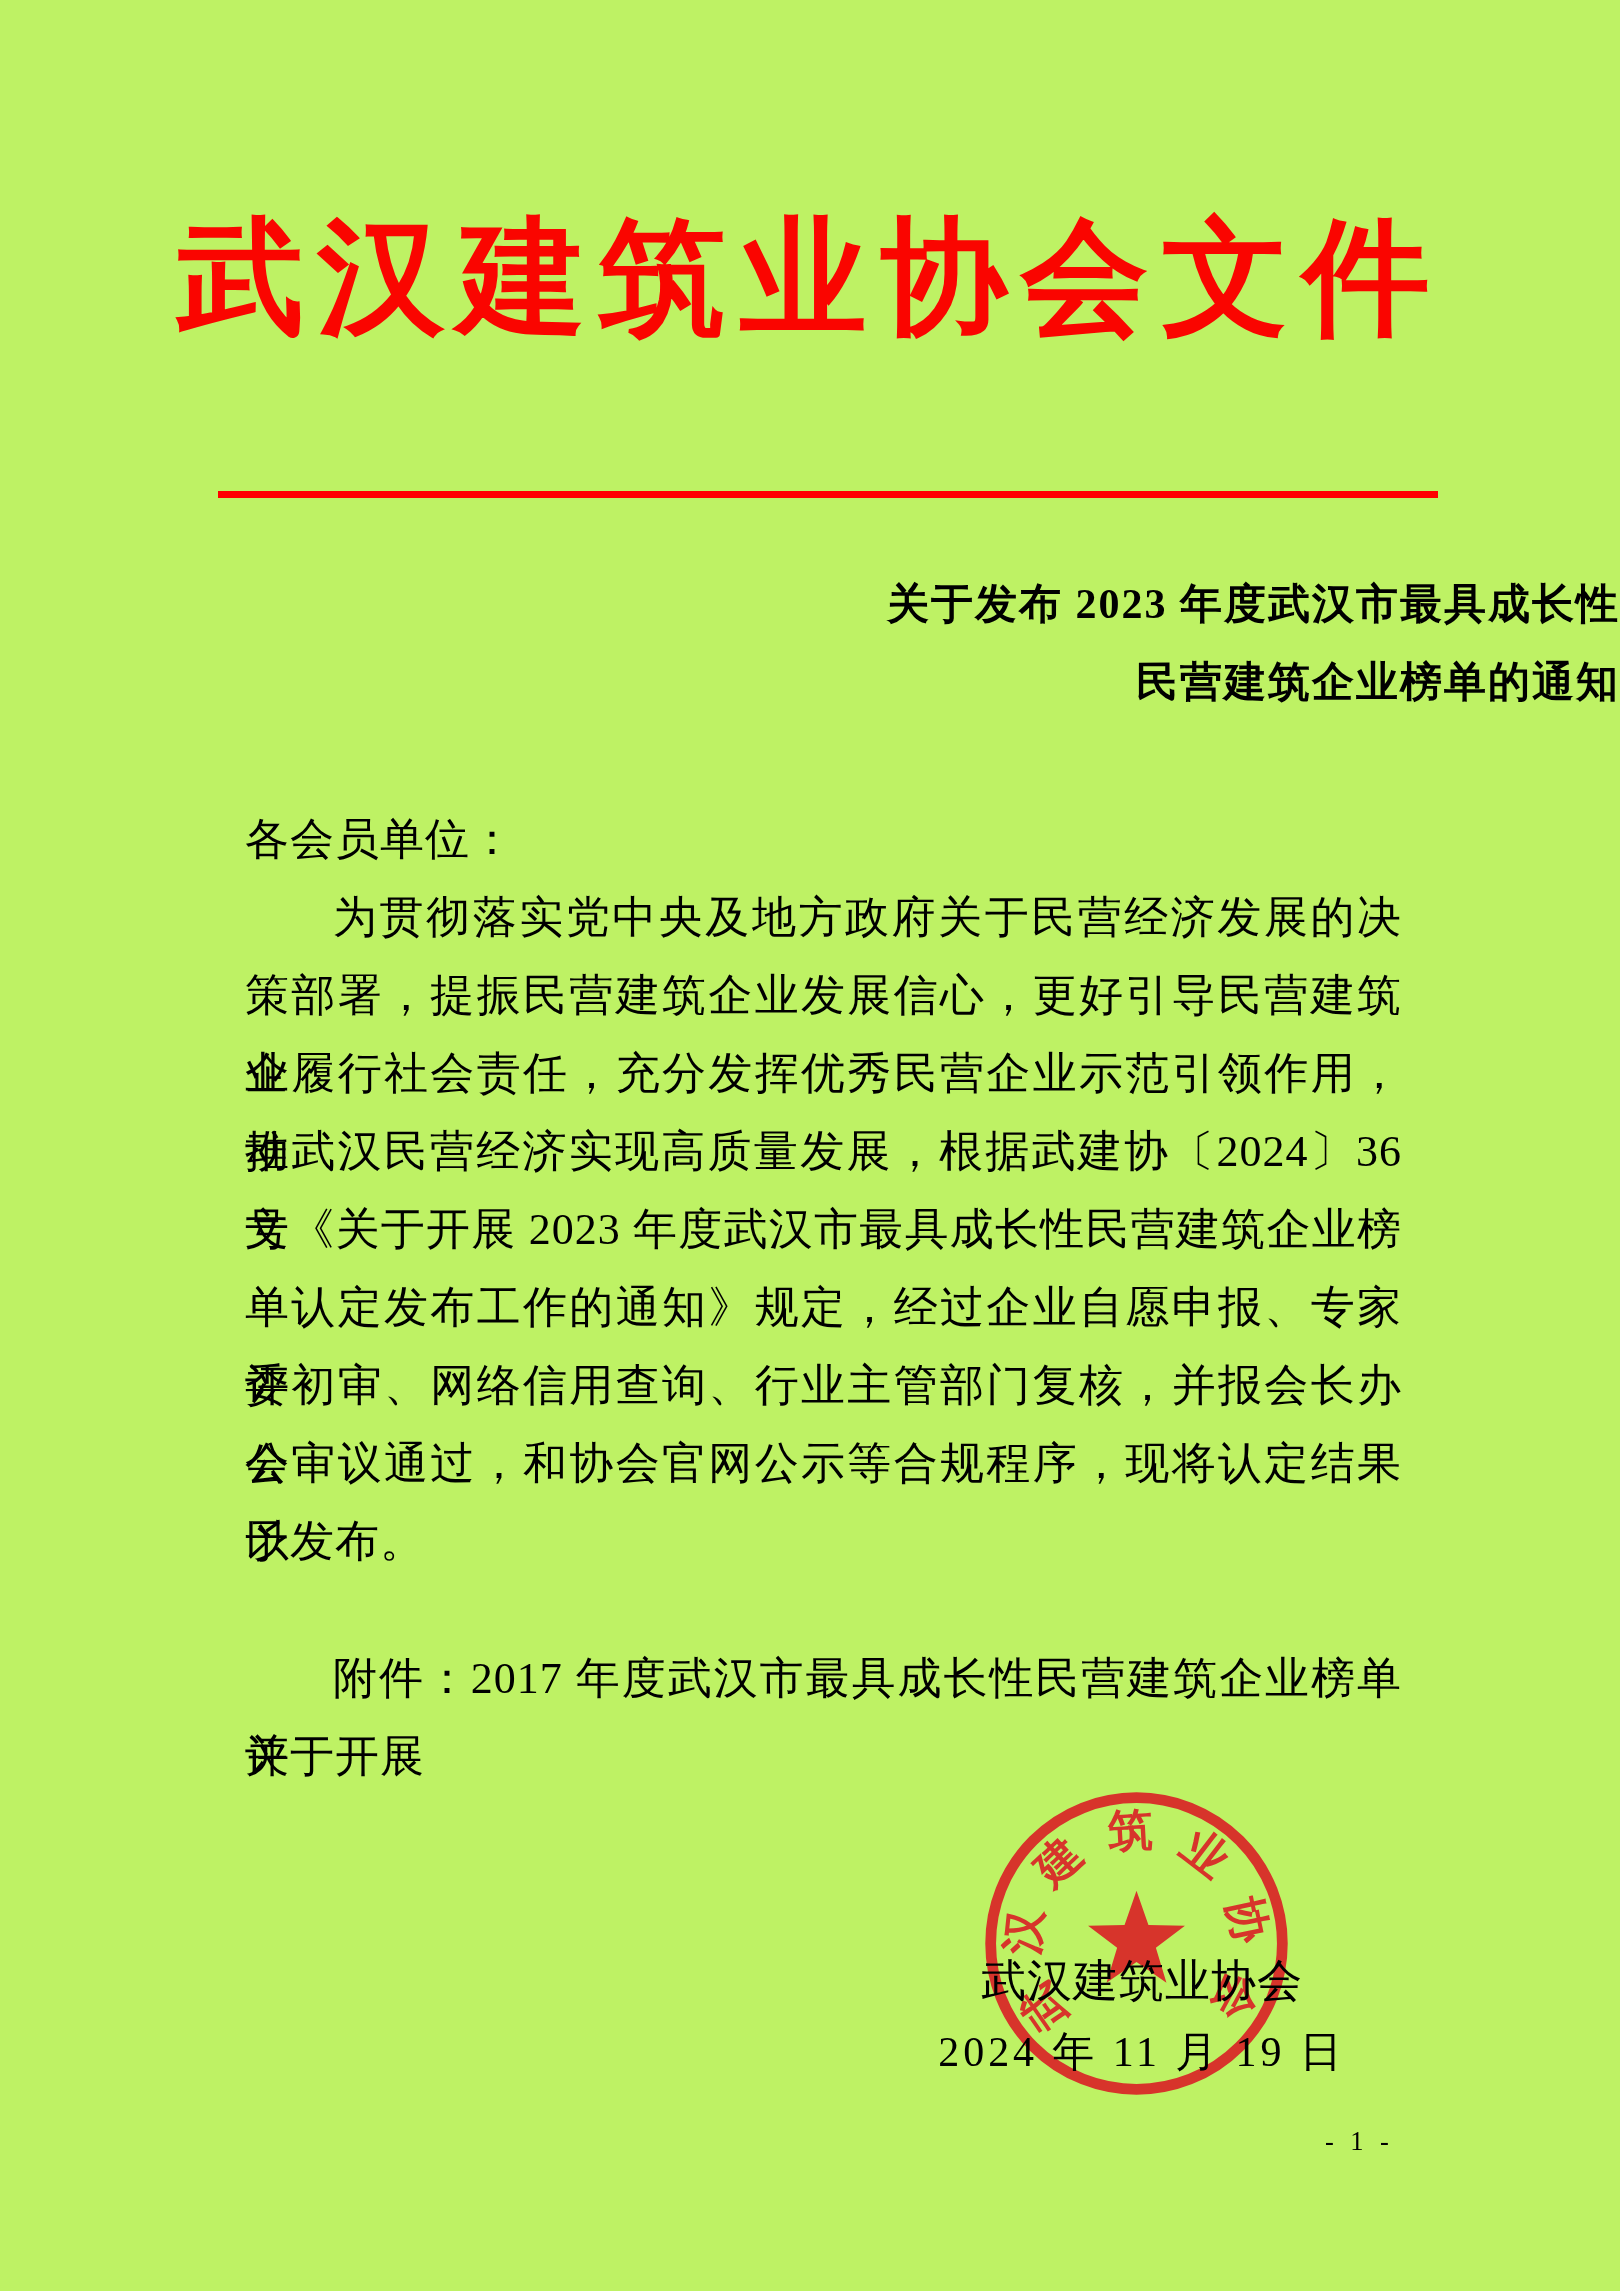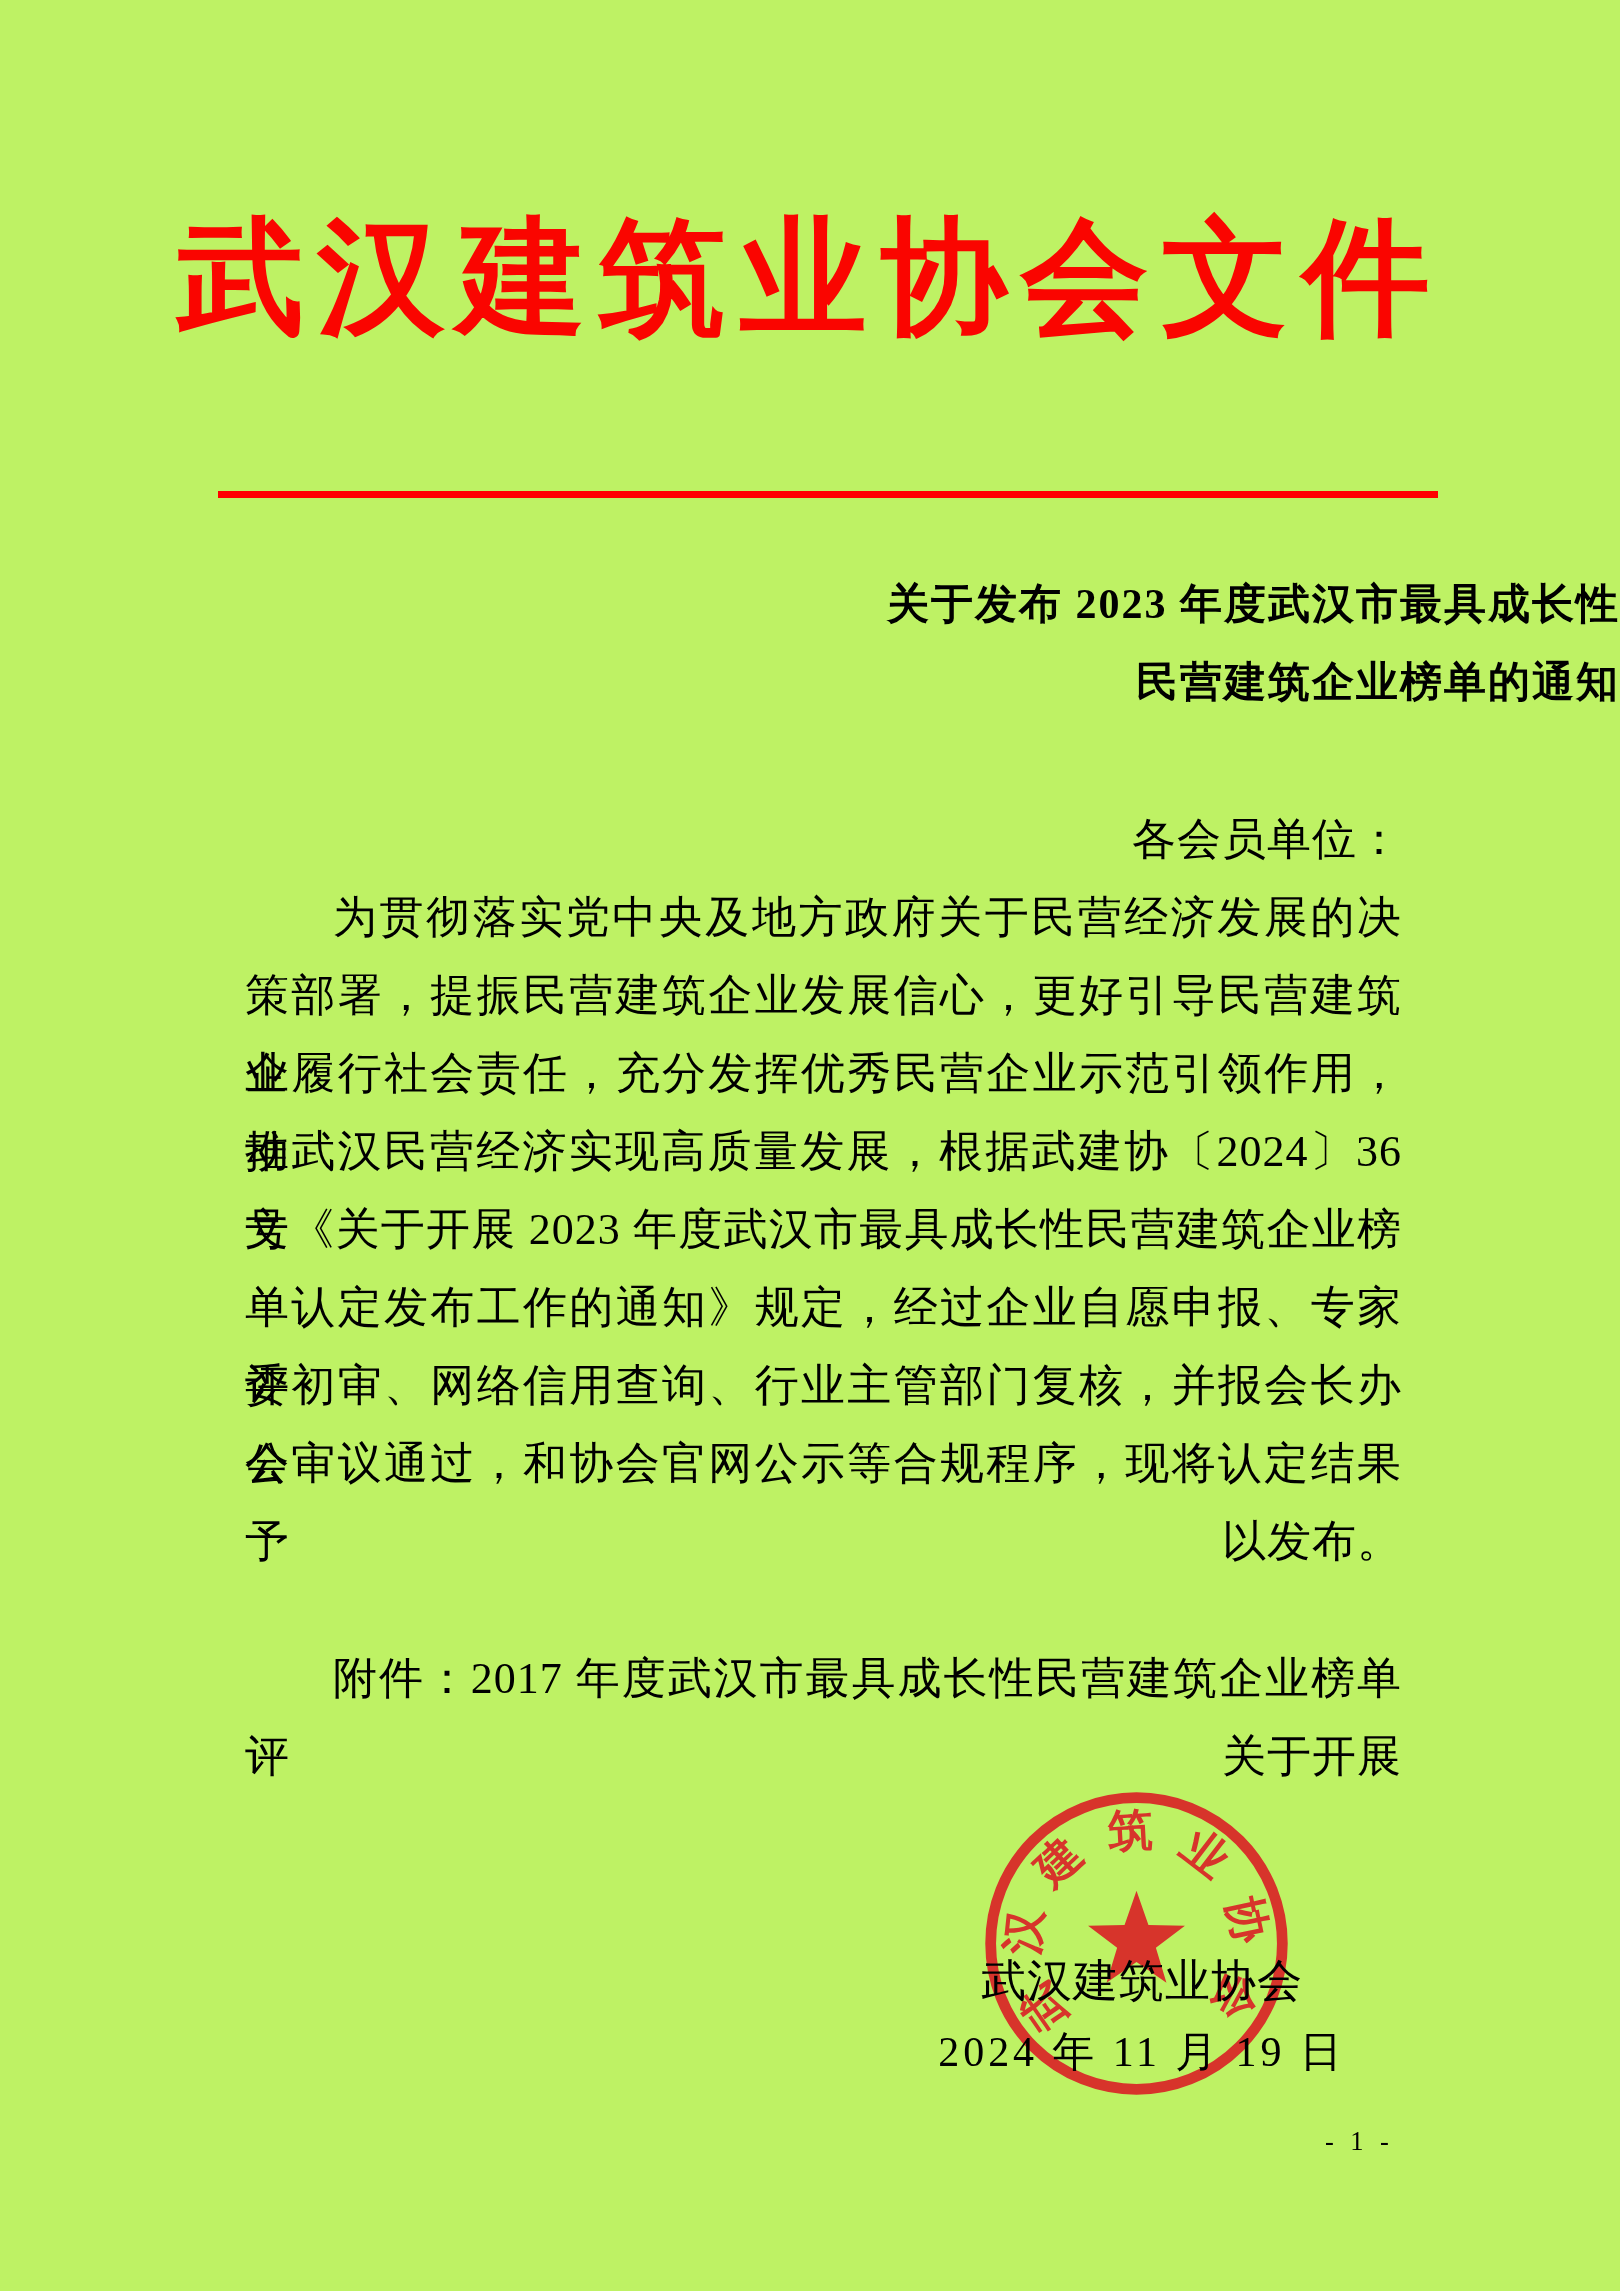--- a/index.html
+++ b/index.html
@@ -21,21 +21,21 @@
     position:absolute; top:491px; left:218px; width:1220px; height:6.9px;
     background:#ff0000;
   }
   .notice-title {
     position:absolute; top:565px; left:0; width:100%;
     text-align:right; font-weight:bold; font-size:42px;
     line-height:78px; letter-spacing:2px;
   }
   .body-block { position:absolute; top:801px; left:245px; width:1157px; font-size:44px; }
   .attachment-block { position:absolute; top:1640px; left:245px; width:1157px; font-size:44px; }
-  .line { height:78px; line-height:78px; letter-spacing:1px; white-space:nowrap;text-align:right; }
+  .line { height:78px; line-height:78px; letter-spacing:1px; white-space:nowrap; }
   .just { text-align:justify; text-align-last:justify; text-justify:inter-character; white-space:normal; }
   .indent { text-indent:88px; }
   .seal { position:absolute; top:1782px; left:975px; width:323px; height:323px; }
   .signature {
     position:absolute; top:1956px; left:941px; width:402px;
     text-align:center; font-size:45px; line-height:51px; letter-spacing:1px;
   }
   .issue-date {
     position:absolute; top:2029px; left:902px; width:480px;
     text-align:center; font-size:42px; line-height:47px; letter-spacing:3.9px;

